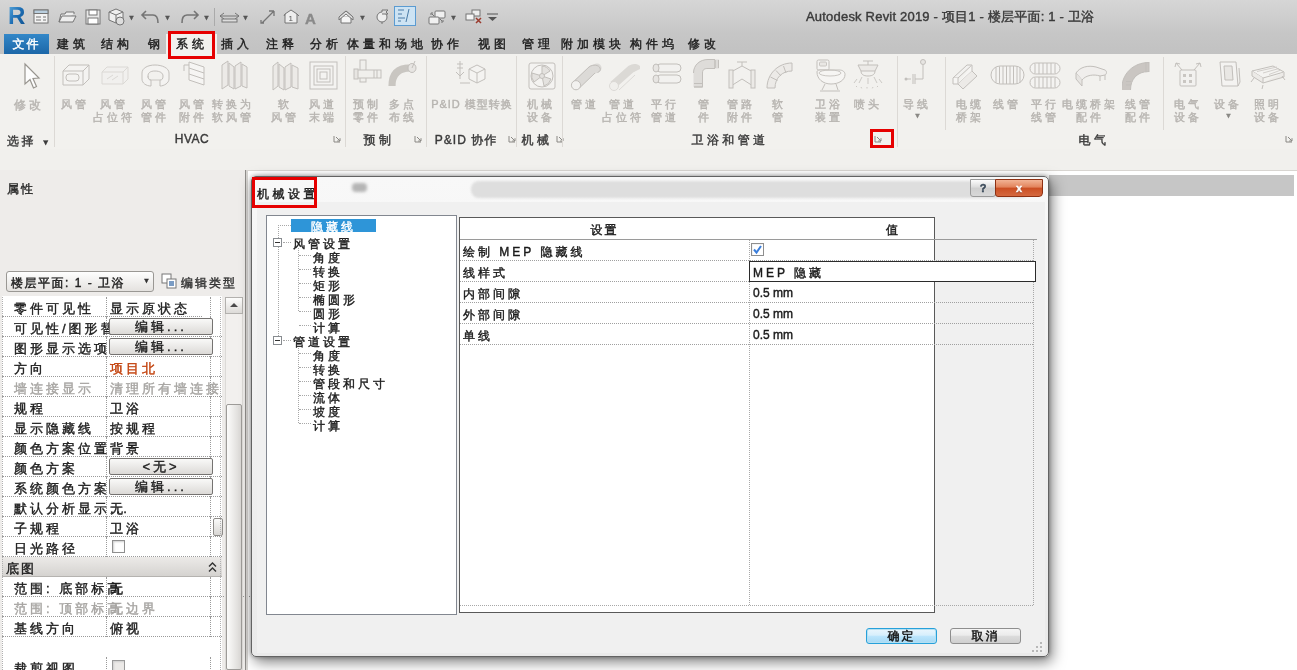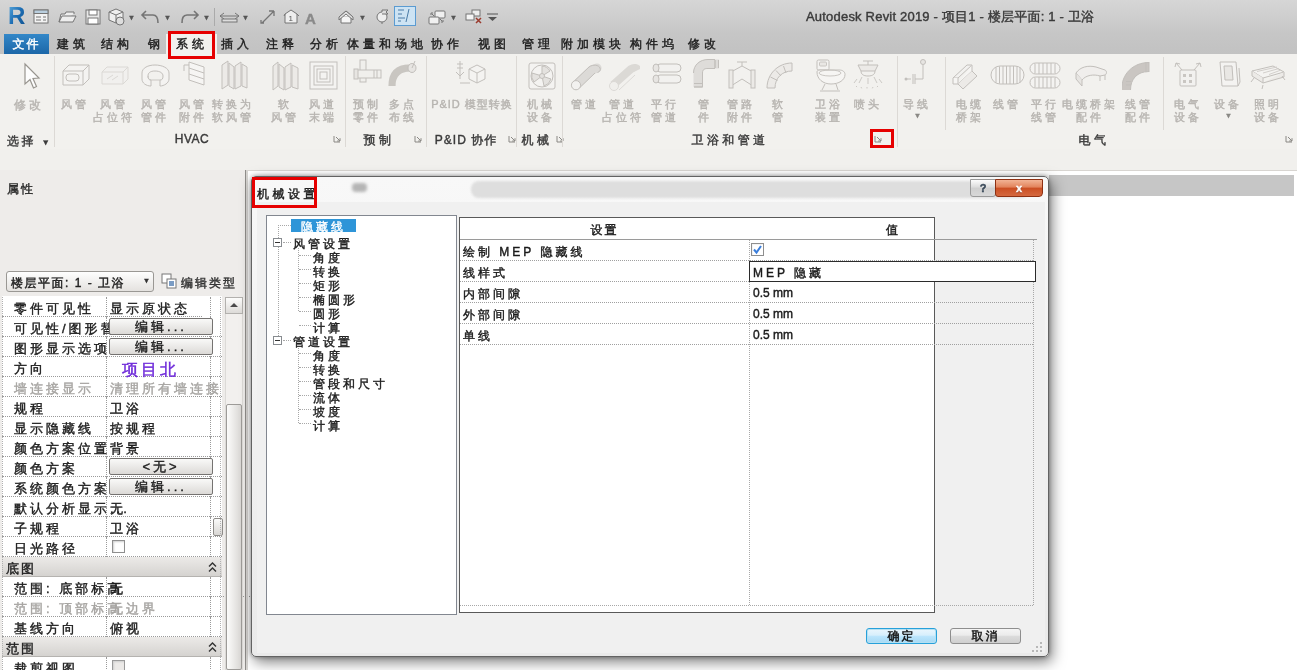--- a/index.html
+++ b/index.html
@@ -434,21 +434,21 @@
 <div class="a" style="left:2px;top:167px;width:220px;height:20px;border-bottom:1px dotted #9a9a9a;box-sizing:border-box">
         <div class="a" style="left:12px;top:3px;font-size:13px;color:#1c1c1c;letter-spacing:3px;white-space:nowrap">图形显示选项</div>
         <div class="a" style="left:104px;top:0;width:1px;height:20px;border-left:1px dotted #9a9a9a"></div>
         <div class="a" style="left:208px;top:0;width:1px;height:20px;border-left:1px dotted #9a9a9a"></div>
         <div class="a" style="left:107px;top:1px;width:102px;height:15px;background:linear-gradient(#f9f9f8,#dcdad7);border:1px solid #757371;border-radius:2px;text-align:center;font-size:13px;color:#1c1c1c;letter-spacing:3px;line-height:15px">编辑...</div>
       </div>
 <div class="a" style="left:2px;top:187px;width:220px;height:20px;border-bottom:1px dotted #9a9a9a;box-sizing:border-box">
         <div class="a" style="left:12px;top:3px;font-size:13px;color:#1c1c1c;letter-spacing:3px;white-space:nowrap">方向</div>
         <div class="a" style="left:104px;top:0;width:1px;height:20px;border-left:1px dotted #9a9a9a"></div>
         <div class="a" style="left:208px;top:0;width:1px;height:20px;border-left:1px dotted #9a9a9a"></div>
-        <div class="a" style="left:120px;top:3px;font-size:16px;color:#6d28d9;letter-spacing:3px;white-space:nowrap">项目北</div>
+        <div class="a" style="left:108px;top:3px;font-size:13px;color:#c2410c;letter-spacing:3px;white-space:nowrap">项目北</div>
       </div>
 <div class="a" style="left:2px;top:207px;width:220px;height:20px;border-bottom:1px dotted #9a9a9a;box-sizing:border-box">
         <div class="a" style="left:12px;top:3px;font-size:13px;color:#a6a4a1;letter-spacing:3px;white-space:nowrap">墙连接显示</div>
         <div class="a" style="left:104px;top:0;width:1px;height:20px;border-left:1px dotted #9a9a9a"></div>
         <div class="a" style="left:208px;top:0;width:1px;height:20px;border-left:1px dotted #9a9a9a"></div>
         <div class="a" style="left:108px;top:3px;font-size:13px;color:#a6a4a1;letter-spacing:3px;white-space:nowrap">清理所有墙连接</div>
       </div>
 <div class="a" style="left:2px;top:227px;width:220px;height:20px;border-bottom:1px dotted #9a9a9a;box-sizing:border-box">
         <div class="a" style="left:12px;top:3px;font-size:13px;color:#1c1c1c;letter-spacing:3px;white-space:nowrap">规程</div>
         <div class="a" style="left:104px;top:0;width:1px;height:20px;border-left:1px dotted #9a9a9a"></div>
@@ -514,26 +514,20 @@
         <div class="a" style="left:12px;top:3px;font-size:13px;color:#a6a4a1;letter-spacing:3px;white-space:nowrap">范围: 顶部标高</div>
         <div class="a" style="left:104px;top:0;width:1px;height:20px;border-left:1px dotted #9a9a9a"></div>
         <div class="a" style="left:208px;top:0;width:1px;height:20px;border-left:1px dotted #9a9a9a"></div>
         <div class="a" style="left:108px;top:3px;font-size:13px;color:#a6a4a1;letter-spacing:3px;white-space:nowrap">无边界</div>
       </div>
 <div class="a" style="left:2px;top:447px;width:220px;height:20px;border-bottom:1px dotted #9a9a9a;box-sizing:border-box">
         <div class="a" style="left:12px;top:3px;font-size:13px;color:#1c1c1c;letter-spacing:3px;white-space:nowrap">基线方向</div>
         <div class="a" style="left:104px;top:0;width:1px;height:20px;border-left:1px dotted #9a9a9a"></div>
         <div class="a" style="left:208px;top:0;width:1px;height:20px;border-left:1px dotted #9a9a9a"></div>
         <div class="a" style="left:108px;top:3px;font-size:13px;color:#1c1c1c;letter-spacing:3px;white-space:nowrap">俯视</div>
-      </div>
-<div class="a" style="left:2px;top:467px;width:220px;height:20px;background:linear-gradient(#eceae8,#d5d3d0);border-bottom:1px solid #b5b3b0;box-sizing:border-box">
-        <div class="a" style="left:4px;top:3px;font-size:13px;color:#222;letter-spacing:2px">范围</div>
-        <svg class="a" style="left:206px;top:4px" width="9" height="12">
-          <path d="M1 5.5 L4.5 2 L8 5.5 M1 10.5 L4.5 7 L8 10.5" fill="none" stroke="#333" stroke-width="1.4"></path>
-        </svg>
       </div>
 <div class="a" style="left:2px;top:487px;width:220px;height:20px;border-bottom:1px dotted #9a9a9a;box-sizing:border-box">
         <div class="a" style="left:12px;top:3px;font-size:13px;color:#1c1c1c;letter-spacing:3px;white-space:nowrap">裁剪视图</div>
         <div class="a" style="left:104px;top:0;width:1px;height:20px;border-left:1px dotted #9a9a9a"></div>
         <div class="a" style="left:208px;top:0;width:1px;height:20px;border-left:1px dotted #9a9a9a"></div>
         <div class="a" style="left:110px;top:3px;width:11px;height:11px;background:#eceae8;border:1px solid #9a9a9a;box-shadow:inset 1px 1px 2px #cfcfcf"></div>
       </div>
 <div class="a" style="left:2px;top:127px;width:1px;height:373px;border-left:1px dotted #b0b0b0"></div>
       <div class="a" style="left:220px;top:127px;width:1px;height:373px;border-left:1px dotted #b0b0b0"></div>
       <div class="a" style="left:225px;top:127px;width:18px;height:373px;background:#f2f0ee;border:1px solid #dcdad7;box-sizing:border-box"></div>
@@ -549,21 +543,21 @@
 <div class="a" style="left:100px;top:6px;width:15px;height:9px;background:#b5b5b5;border-radius:4px;filter:blur(1.5px)"></div>
 <div class="a" style="left:5px;top:9px;font-size:12px;color:#1a1a1a;letter-spacing:3.5px">机械设置</div>
 <div class="a" style="left:718px;top:2px;width:26px;height:18px;background:linear-gradient(#fcfcfc,#dcdcdc 45%,#cfcfcf 50%,#d8d8d8);border:1px solid #9a9a9a;border-radius:0 0 3px 3px;box-sizing:border-box;text-align:center;font-size:11px;font-weight:bold;color:#3a4a5a;line-height:16px">?</div>
 <div class="a" style="left:743px;top:2px;width:48px;height:18px;background:linear-gradient(#f2b394,#e2835b 45%,#cb4e22 50%,#d4683f);border:1px solid #8e3012;border-radius:0 0 4px 3px;box-sizing:border-box;text-align:center;font-size:11px;font-weight:bold;color:#fff;line-height:16px;text-shadow:0 1px 1px #7a2a10">x</div>
 <div class="a" style="left:5px;top:25px;width:788px;height:451px;background:#f0f0f0"></div>
 <div class="a" id="tree">
         <div class="a" style="left:11px;top:9px;width:1px;height:115px;border-left:1px dotted #a8a8a8"></div>
         <div class="a" style="left:13px;top:9px;width:11px;height:1px;border-top:1px dotted #a8a8a8"></div>
         <div class="a" style="left:31px;top:32px;width:1px;height:63px;border-left:1px dotted #a8a8a8"></div>
         <div class="a" style="left:31px;top:132px;width:1px;height:75px;border-left:1px dotted #a8a8a8"></div>
-        <div class="a" style="left:24px;top:3px;height:13px;background:#2e95d8;padding:0 10px">
+        <div class="a" style="left:24px;top:3px;height:13px;background:#2e95d8;padding:0 20px">
           <div style="font-size:12px;color:#1c1c1c;letter-spacing:3px;white-space:nowrap;color:#fff">隐藏线</div>
         </div>
         <svg class="a" style="left:6px;top:22px" width="9" height="9">
           <rect x="0.5" y="0.5" width="8" height="8" fill="#fff" stroke="#888c90"></rect>
           <path d="M2 4.5 H7" stroke="#333"></path>
         </svg>
         <div class="a" style="left:16px;top:26px;width:8px;height:1px;border-top:1px dotted #a8a8a8"></div>
         <div class="a" style="left:26px;top:20px;font-size:12px;color:#1c1c1c;letter-spacing:3px;white-space:nowrap">风管设置</div>
         <div class="a" style="left:32px;top:39px;width:12px;height:1px;border-top:1px dotted #a8a8a8"></div>
         <div class="a" style="left:46px;top:34px;font-size:12px;color:#1c1c1c;letter-spacing:3px;white-space:nowrap">角度</div>

